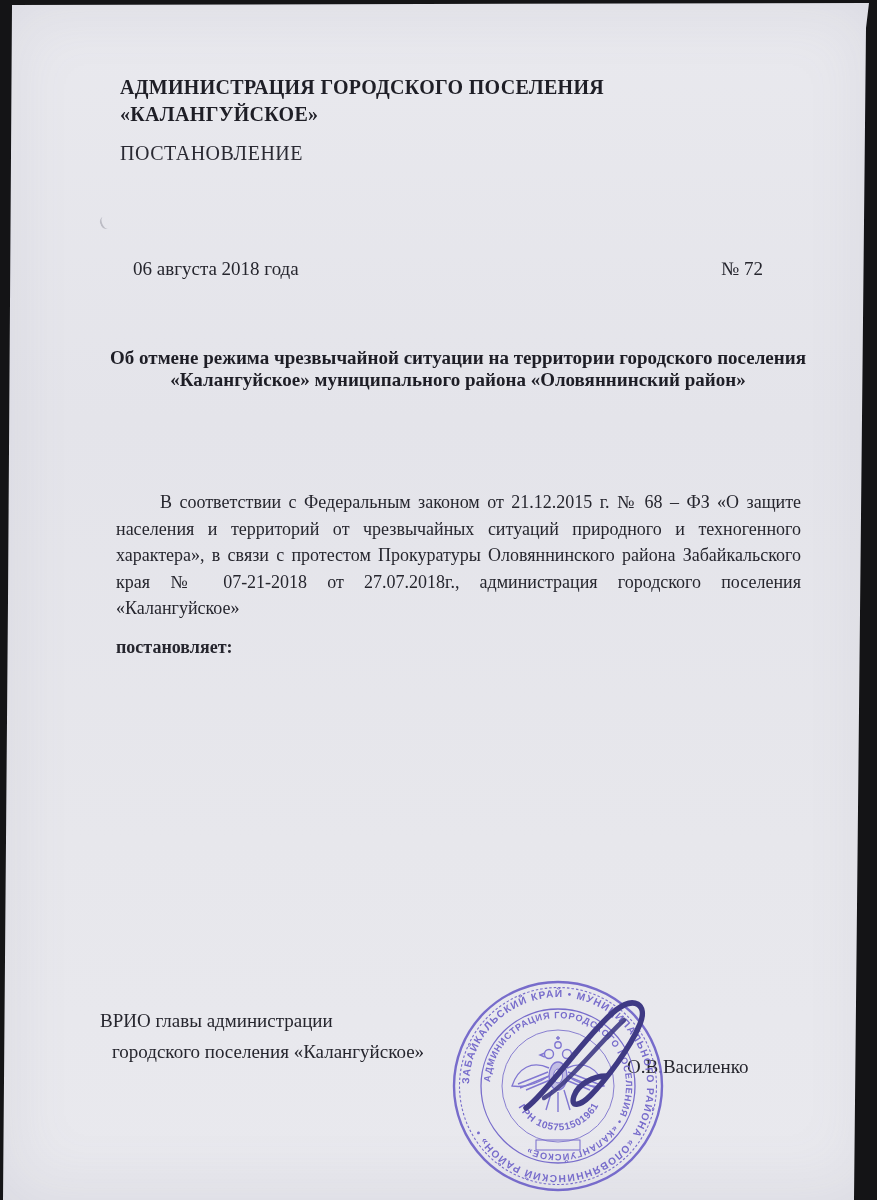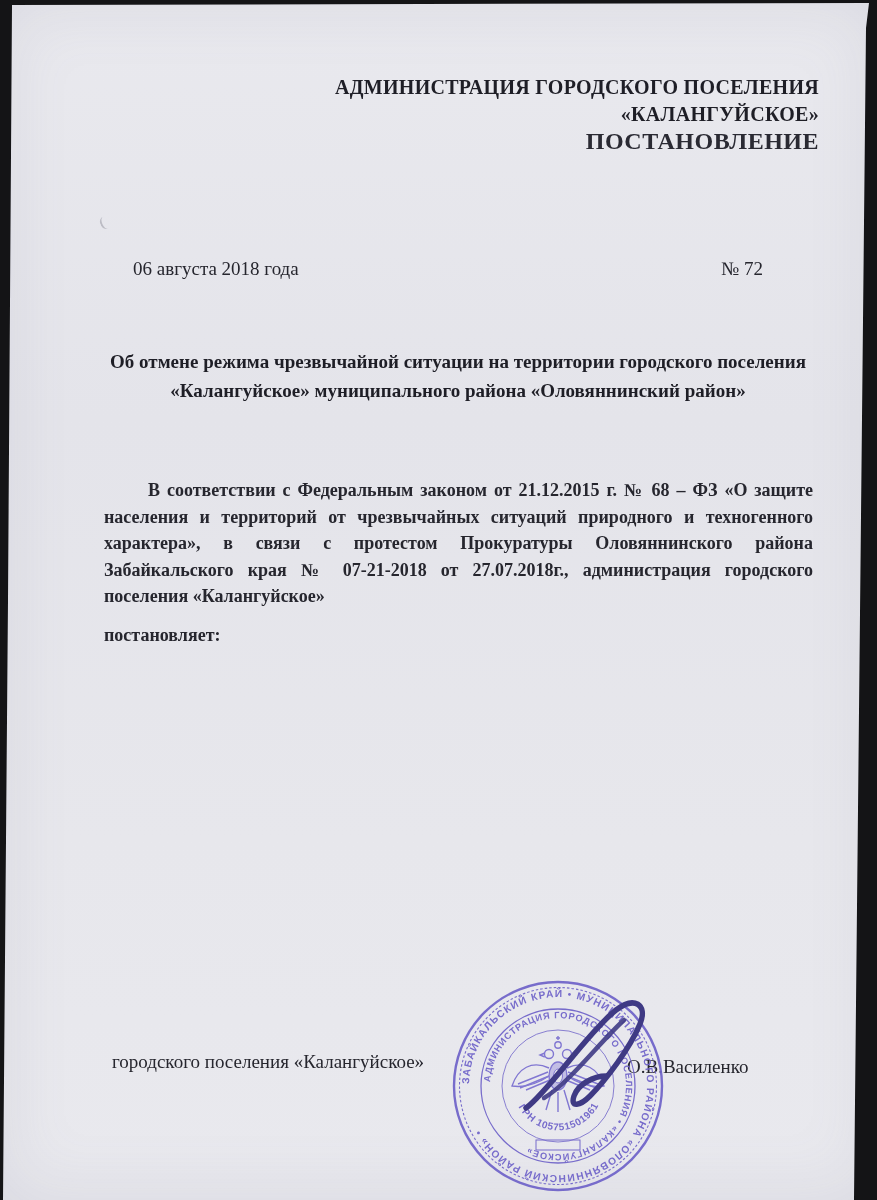--- a/index.html
+++ b/index.html
@@ -9,39 +9,39 @@
     font-family:"Liberation Serif","DejaVu Serif",serif;
     position:relative;overflow:hidden;
   }
   .paper{
     position:absolute;left:0;top:0;width:877px;height:1200px;
     background:linear-gradient(180deg,#e9e9ee 0%,#e4e4ea 35%,#e7e7ec 70%,#e9e9ee 100%);
     clip-path:polygon(12px 5px,869px 3px,866px 28px,854px 1200px,3px 1200px,8px 600px);
     box-shadow:inset 0 0 70px rgba(110,110,140,.14);
     color:#26262e;
   }
-  .header{position:absolute;left:111px;top:74px;width:708px;text-align:right;}
+  .header{position:absolute;left:120px;top:74px;width:708px;text-align:left;}
   .h1{font-weight:bold;font-size:20px;line-height:27px;letter-spacing:.3px;color:#1e1e26;}
   .mt{margin-top:12px;}
-  .h2{font-size:24px;letter-spacing:.5px;color:#2a2a33;font-weight:bold;}
+  .h2{margin-top:14px;font-size:20px;letter-spacing:.5px;color:#2a2a33;font-weight:normal;}
   .dateline{
     position:absolute;left:133px;top:258px;width:630px;
     display:flex;justify-content:space-between;font-size:19px;color:#26262e;text-align:center;
   }
   .title{
     position:absolute;left:104px;top:347px;width:708px;
-    text-align:center;font-weight:bold;font-size:19px;line-height:29px;color:#1e1e26;
+    text-align:center;font-weight:bold;font-size:19px;line-height:22px;color:#1e1e26;
   }
   .bodytext{position:absolute;left:104px;top:477px;width:709px;font-size:18px;line-height:26.5px;color:#26262e;}
-  .bodytext p{margin:0;text-align:justify;font-weight:bold;}
+  .bodytext p{margin:12px;text-align:justify;}
   .preamble{text-indent:44px;}
   .resolves{font-weight:bold;margin-top:12px !important;text-align:left !important;}
   .item .inum{display:inline-block;width:60px;}
   .sig{position:absolute;left:100px;top:1010px;font-size:19px;color:#26262e;}
-  .sig2{margin-top:41px;padding-left:12px;}
+  .sig2{margin-top:9px;padding-left:12px;}
   .signame{position:absolute;left:627px;top:1056px;font-size:19px;color:#26262e;}
   .stampsvg{position:absolute;left:448px;top:980px;opacity:.93;}
   .ringtext{font-family:"Liberation Sans","DejaVu Sans",sans-serif;fill:#6f63c9;}
   .r1{font-size:10.2px;font-weight:bold;letter-spacing:1.2px;}
   .r2{font-size:9.2px;font-weight:bold;letter-spacing:.8px;}
   .ogrn{font-family:"Liberation Sans","DejaVu Sans",sans-serif;font-size:10px;font-weight:bold;fill:#6f63c9;letter-spacing:.6px;}
   .speck{
     position:absolute;left:100px;top:216px;width:9px;height:13px;
     border-left:2px solid #9a9aa5;border-radius:50%;transform:rotate(-22deg);opacity:.55;
   }
@@ -63,20 +63,21 @@
   </div>
 
   <div class="title">Об отмене режима чрезвычайной ситуации на территории городского поселения «Калангуйское» муниципального района «Оловяннинский район»</div>
 
   <div class="bodytext">
     <p class="preamble">В соответствии с Федеральным законом от 21.12.2015 г. № 68 – ФЗ «О защите населения и территорий от чрезвычайных ситуаций природного и техногенного характера», в связи с протестом Прокуратуры Оловяннинского района Забайкальского края № 07-21-2018 от 27.07.2018г., администрация городского поселения «Калангуйское»</p>
     <p class="resolves">постановляет:</p>
   </div>
 
   <div class="sig">
+    <div>ВРИО главы администрации</div>
     <div class="sig2">городского поселения «Калангуйское»</div>
   </div>
   <div class="signame">О.В.Василенко</div>
 
   <svg class="stampsvg" width="260" height="240" viewBox="0 0 260 240">
     <defs>
       <path id="ringA" d="M 21 106 A 89 89 0 1 1 21 106.2"></path>
       <path id="ringB" d="M 42 106 A 68 68 0 1 1 42 106.2"></path>
       <path id="ogrnArc" d="M 70 126 A 45 45 0 0 0 150 126"></path>
     </defs>

